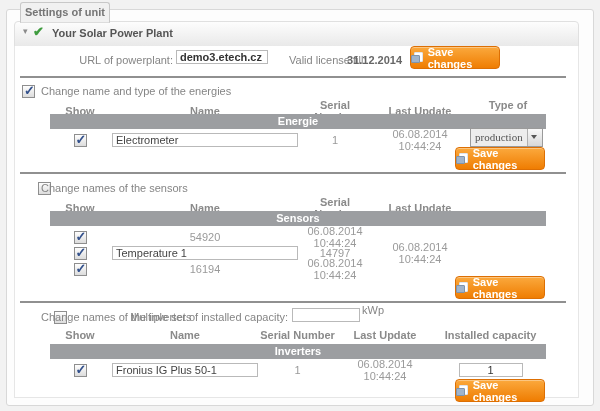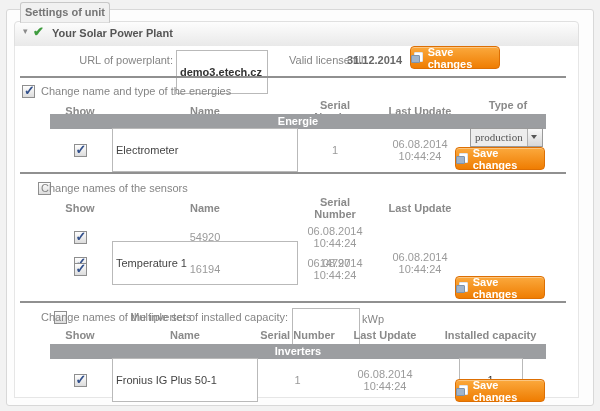--- a/index.html
+++ b/index.html
@@ -35,21 +35,21 @@
   }
   .tri{left:23px;top:26px;font-size:9px;color:#8a8a8a;z-index:4;cursor:pointer;}
   .greencheck{left:33px;top:24px;font-size:13px;font-weight:bold;color:#3f9c3f;z-index:4;}
   .acc-title{left:52px;top:27px;font-weight:bold;color:#555;z-index:4;}
 
   .stage{position:absolute;left:0;top:0;width:600px;height:411px;z-index:5;}
 
   .lbl{color:#858585;}
   .txt{
     border:1px solid #b9b9b9;background:#fff;color:#444;
-    font-family:"Liberation Sans", sans-serif;font-size:11px;padding:15px 3px;
+    font-family:"Liberation Sans", sans-serif;font-size:11px;padding:0 3px;
   }
   .bold{font-weight:bold;color:#666;}
 
   .sep{background:#909090;height:2px;left:20px;width:546px;}
 
   
   input[type=checkbox]{
     -webkit-appearance:none;appearance:none;width:13px;height:13px;margin:0;
     border:1px solid #8e8e8e;background:linear-gradient(#fefefe,#dcdcdc);
     position:relative;cursor:pointer;vertical-align:middle;
@@ -158,20 +158,21 @@
   
   <input type="checkbox" class="abs" style="left: 22px; top: 181px;">
   <span class="abs lbl" style="left:41px;top:182px;">Change names of the sensors</span>
   <div class="trow grid-a" style="top:196px;">
     <div class="cell hcell">Show</div>
     <div class="cell hcell">Name</div>
     <div class="cell hcell">Serial Number</div>
     <div class="cell hcell">Last Update</div>
     <div class="cell"></div>
   </div>
+  <div class="graybar" style="top:211px;">Sensors</div>
 
   <div class="trow grid-a" style="top:225px;height:17px;">
     <div class="cell"><input type="checkbox" checked="checked" style=""></div>
     <div class="cell vcell">54920</div>
     <div class="cell vcell">06.08.2014 10:44:24</div>
     <div class="cell"></div>
   </div>
   <div class="trow grid-a" style="top:241px;height:17px;">
     <div class="cell"><input type="checkbox" checked="checked" style=""></div>
     <div class="cell name"><input class="txt" style="width: 178px;" value="Temperature 1"></div>
@@ -190,21 +191,21 @@
     <span>Save changes</span>
   </div>
 
   <div class="abs sep" style="top:301px;"></div>
 
   
   <input type="checkbox" class="abs" style="left: 22px; top: 310px;">
   <span class="abs lbl" style="left:41px;top:311px;">Change names of the inverters</span>
   <span class="abs lbl" style="left:130px;top:311px;width:158px;text-align:right;">Multiple set of installed capacity:</span>
   <input class="abs txt" style="left: 292px; top: 308px; width: 60px;" value="">
-  <span class="abs lbl" style="left:362px;top:313px;">kWp</span>
+  <span class="abs lbl" style="left:362px;top:304px;">kWp</span>
 
   <div class="trow grid-b" style="top:329px;">
     <div class="cell hcell">Show</div>
     <div class="cell hcell">Name</div>
     <div class="cell hcell">Serial Number</div>
     <div class="cell hcell">Last Update</div>
     <div class="cell hcell">Installed capacity</div>
   </div>
   <div class="graybar" style="top:344px;">Inverters</div>
   <div class="trow grid-b" style="top:358px;height:19px;">

